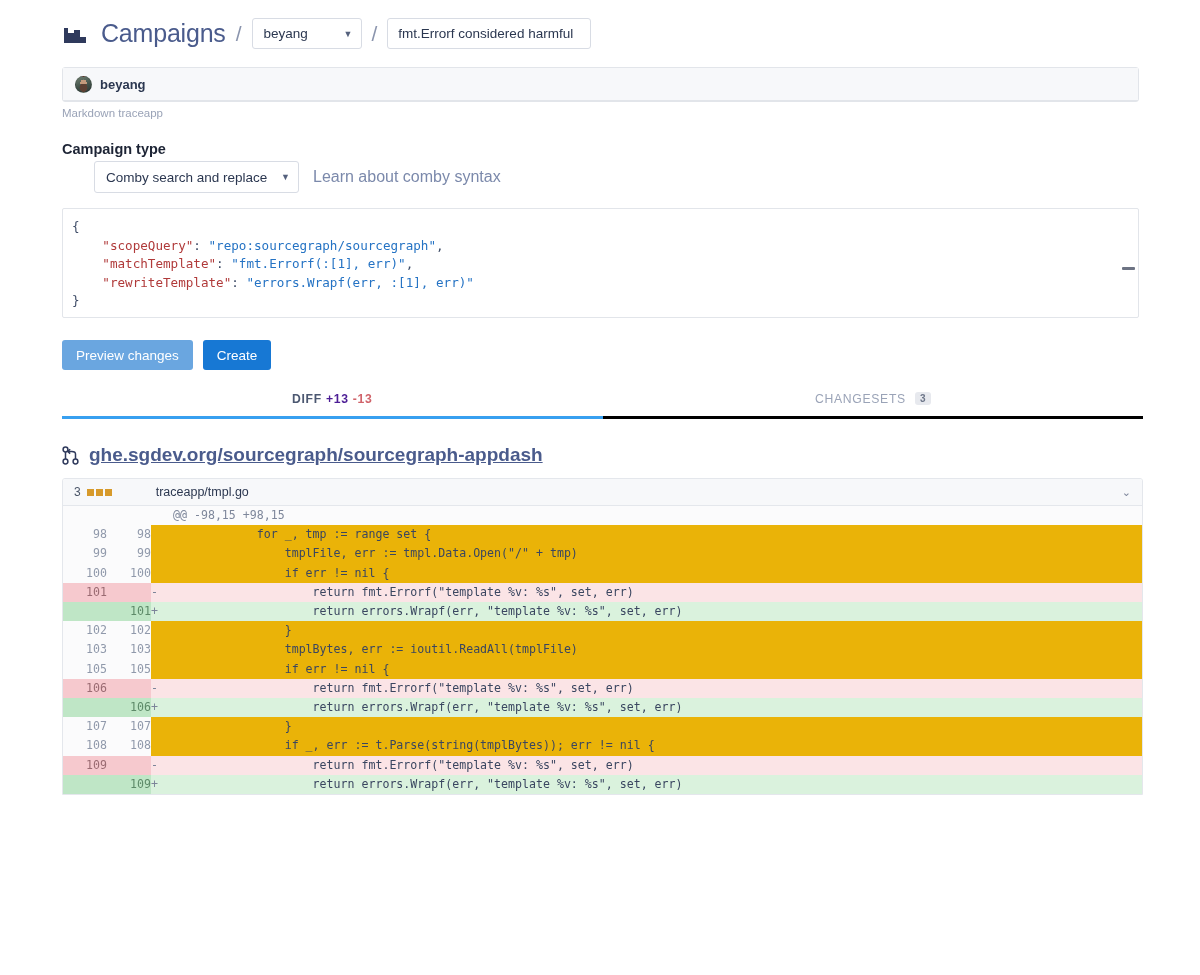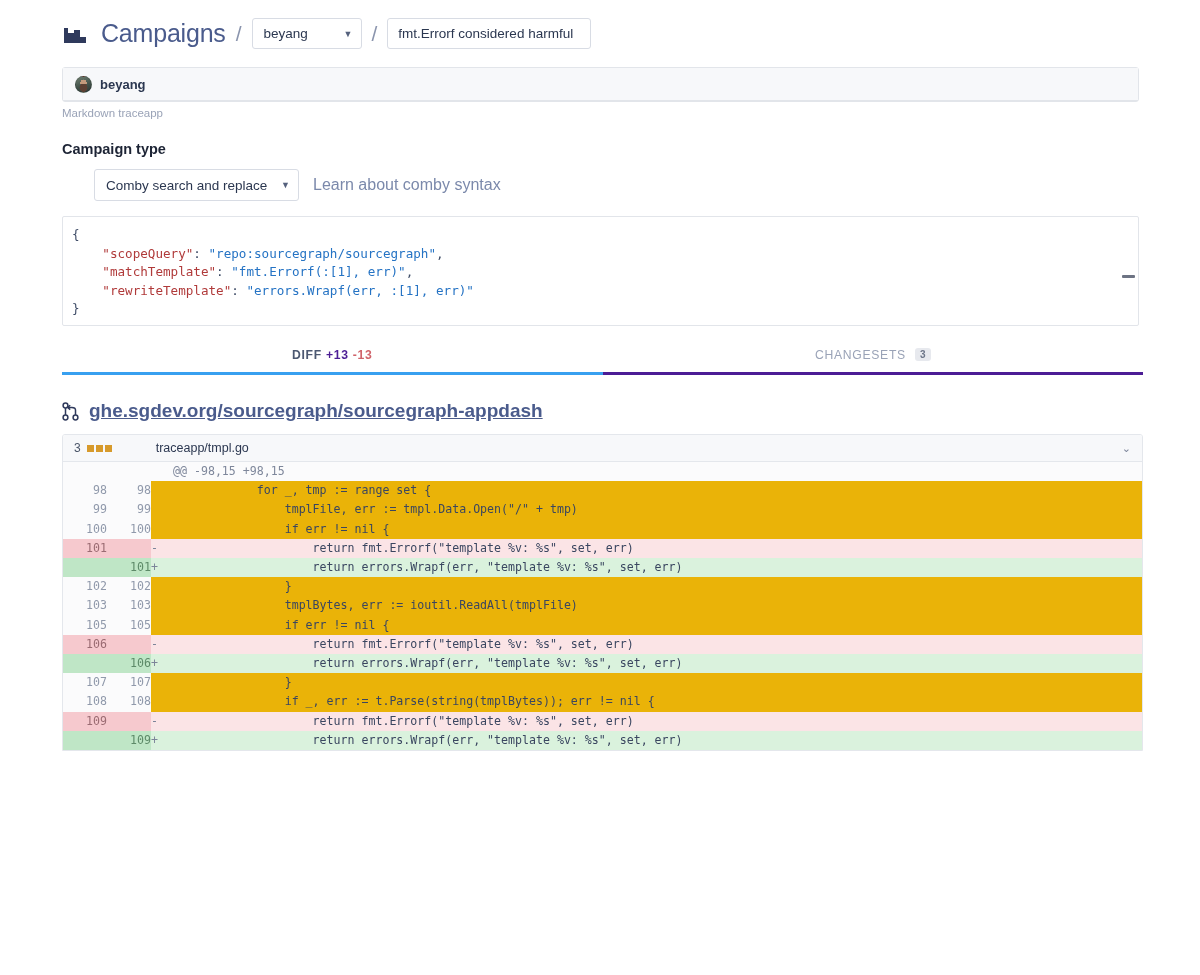--- a/index.html
+++ b/index.html
@@ -98,21 +98,21 @@
     margin: 5px 62px 0 62px;
     font-size: 11.5px; color: #9aa3b7;
   }
 
   
   .section-title {
     margin: 22px 62px 0 62px;
     font-size: 14.5px; font-weight: 700; color: #1d2435;
   }
   .type-row {
-    margin: 12px 62px 0 62px;
+    margin: 4px 62px 0 62px;
     display: flex; align-items: center; gap: 14px; padding-left: 32px;
   }
   .type-select {
     appearance: none; -webkit-appearance: none;
     width: 205px; height: 32px;
     border: 1px solid #d8dce4; border-radius: 3px;
     background: #fff; color: #2b3750;
     font-size: 13.5px; font-family: inherit;
     padding: 0 24px 0 11px;
   }
@@ -168,21 +168,21 @@
   .tab {
     flex: 1 1 50%;
     text-align: center;
     padding-bottom: 10px;
     font-size: 12.2px;
     letter-spacing: .7px;
     font-weight: 600;
     cursor: pointer;
   }
   .tab-diff { color: #4c5871; border-bottom: 3px solid #38a0f0; }
-  .tab-changesets { color: #9aa3b7; border-bottom: 3px solid #4c1d95; font-weight: 500; }
+  .tab-changesets { color: #9aa3b7; border-bottom: 3px solid #000000; font-weight: 500; }
   .plus { color: #4c1d95; font-weight: 600; }
   .minus { color: #d0636a; font-weight: 600; }
   .count-badge {
     display: inline-block;
     background: #e7e9ee; color: #6d7689;
     border-radius: 3px;
     font-size: 10px; font-weight: 600;
     padding: 1px 5px;
     margin-left: 5px;
     vertical-align: 1px;
@@ -287,20 +287,24 @@
 
   <div class="json-editor">
     <pre><span class="jpunct">{</span>
     <span class="jkey">"scopeQuery"</span><span class="jpunct">: </span><span class="jstr">"repo:sourcegraph/sourcegraph"</span><span class="jpunct">,</span>
     <span class="jkey">"matchTemplate"</span><span class="jpunct">: </span><span class="jstr">"fmt.Errorf(:[1], err)"</span><span class="jpunct">,</span>
     <span class="jkey">"rewriteTemplate"</span><span class="jpunct">: </span><span class="jstr">"errors.Wrapf(err, :[1], err)"</span>
 <span class="jpunct">}</span></pre>
     <span class="editor-gutter-mark"></span>
   </div>
 
+  <div class="btn-row">
+    <button class="btn btn-preview">Preview changes</button>
+    <button class="btn btn-create">Create</button>
+  </div>
 
   <div class="tabs">
     <div class="tab tab-diff">
       <span>DIFF</span>
       <span class="plus">+13</span>
       <span class="minus">-13</span>
     </div>
     <div class="tab tab-changesets">
       <span>CHANGESETS</span>
       <span class="count-badge">3</span>

